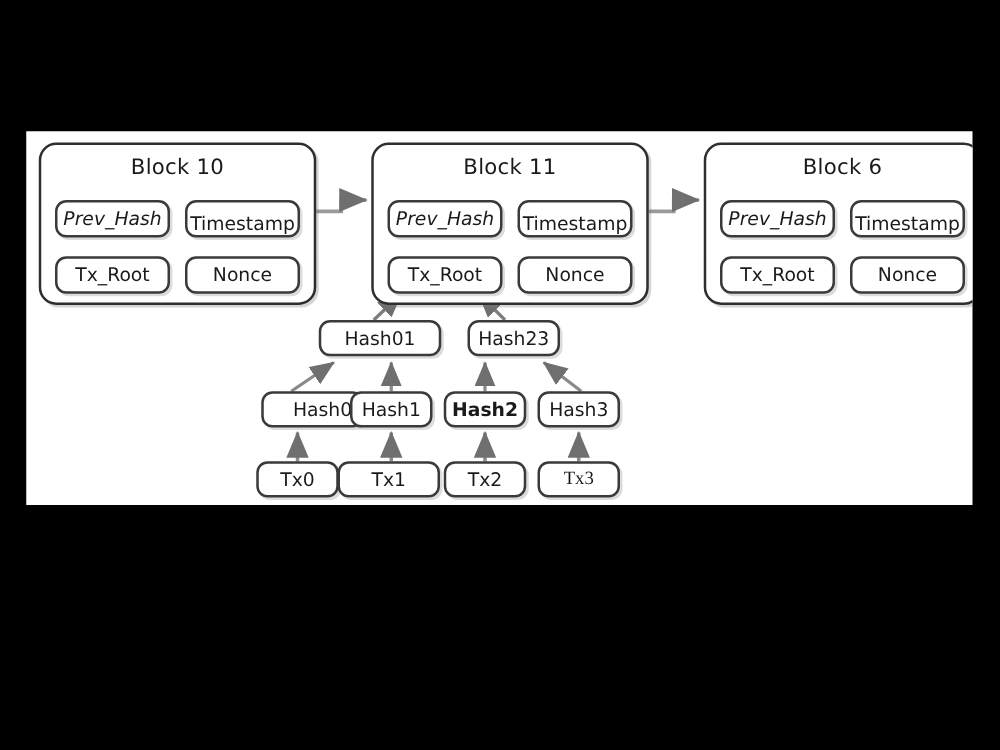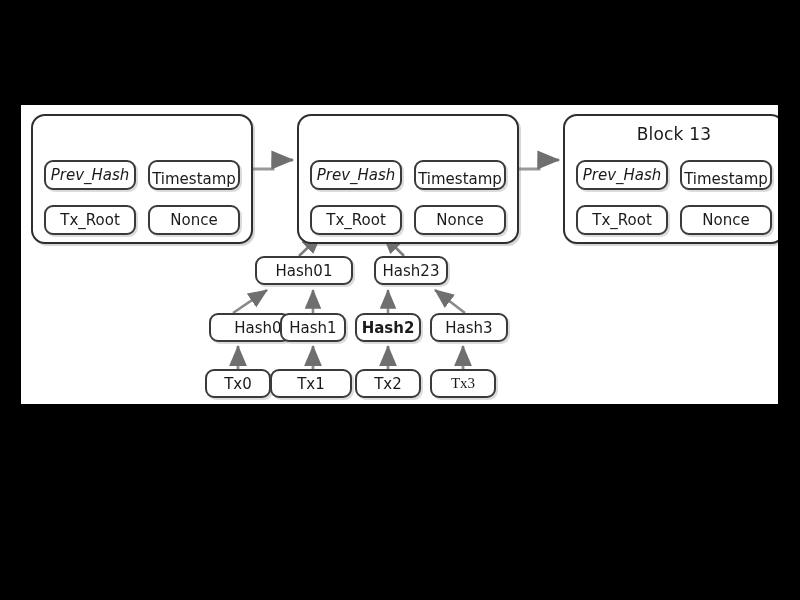--- a/index.html
+++ b/index.html
@@ -153,51 +153,53 @@
       <g>
         <path d="M367,264 L367,241" fill="none" stroke="#8a8a8a" stroke-width="2.8" marker-end="url(#ah)"></path>
       </g>
 
       <g>
         <path d="M442,264 L442,241" fill="none" stroke="#8a8a8a" stroke-width="2.8" marker-end="url(#ah)"></path>
       </g>
     </svg>
 
     <div class="block" style="left:10px; top:9px; width:222px; height:130px;">
+      <div class="block-title">Block 10</div>
       <div class="field f-prev">
         <span>Prev_Hash</span>
       </div>
       <div class="field f-time">
         <span>Timestamp</span>
       </div>
       <div class="field f-root">
         <span>Tx_Root</span>
       </div>
       <div class="field f-nonce">
         <span>Nonce</span>
       </div>
     </div>
 
     <div class="block" style="left:276px; top:9px; width:222px; height:130px;">
+      <div class="block-title">Block 11</div>
       <div class="field f-prev">
         <span>Prev_Hash</span>
       </div>
       <div class="field f-time">
         <span>Timestamp</span>
       </div>
       <div class="field f-root">
         <span>Tx_Root</span>
       </div>
       <div class="field f-nonce">
         <span>Nonce</span>
       </div>
     </div>
 
     <div class="block" style="left:542px; top:9px; width:222px; height:130px;">
-      <div class="block-title">Block 13</div>
+      <div class="block-title">Block 6</div>
       <div class="field f-prev">
         <span>Prev_Hash</span>
       </div>
       <div class="field f-time">
         <span>Timestamp</span>
       </div>
       <div class="field f-root">
         <span>Tx_Root</span>
       </div>
       <div class="field f-nonce">
@@ -214,21 +216,21 @@
 
     <div class="node" style="left:188px; top:208px; width:82px;padding-left:16px;">
       <span>Hash0</span>
     </div>
     <div class="node" style="left:259px; top:208px; width:66px;">
       <span>Hash1</span>
     </div>
     <div class="node" style="left:334px; top:208px; width:66px;font-weight:bold;">
       <span>Hash2</span>
     </div>
-    <div class="node" style="left:409px; top:208px; width:78px;">
+    <div class="node" style="left:409px; top:208px; width:66px;">
       <span>Hash3</span>
     </div>
 
     <div class="node" style="left:184px; top:264px; width:66px;">
       <span>Tx0</span>
     </div>
     <div class="node" style="left:249px; top:264px; width:82px;">
       <span>Tx1</span>
     </div>
     <div class="node" style="left:334px; top:264px; width:66px;">

